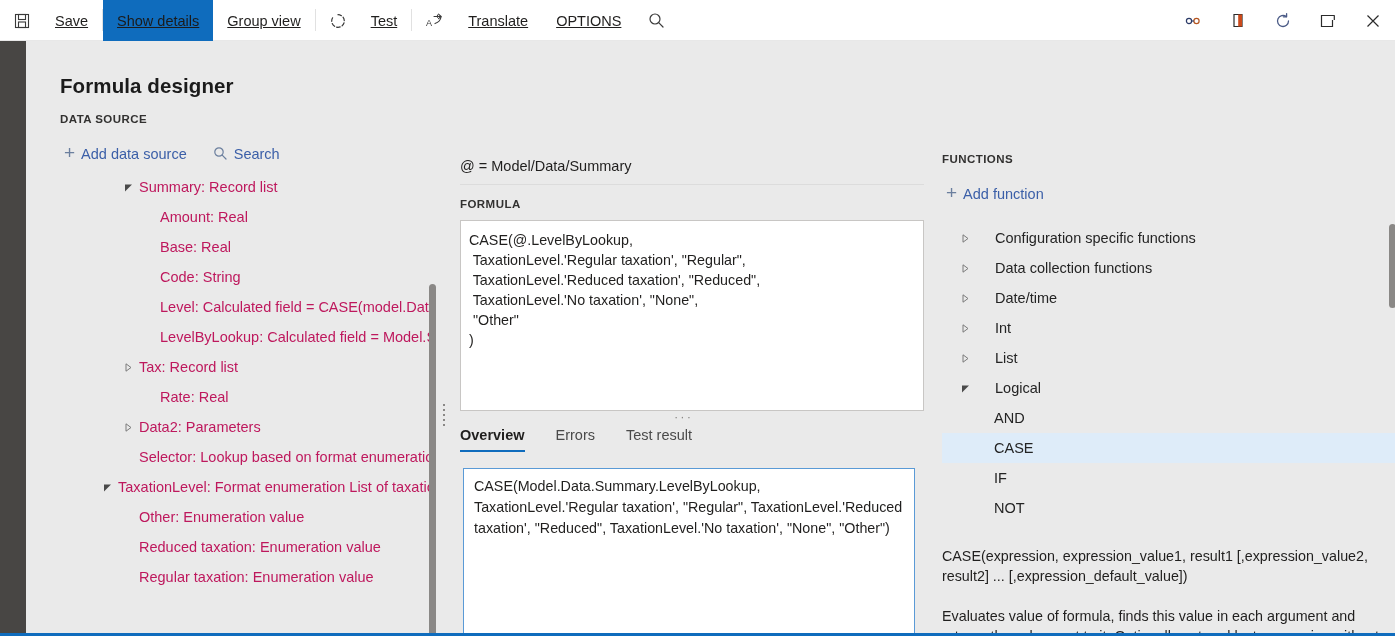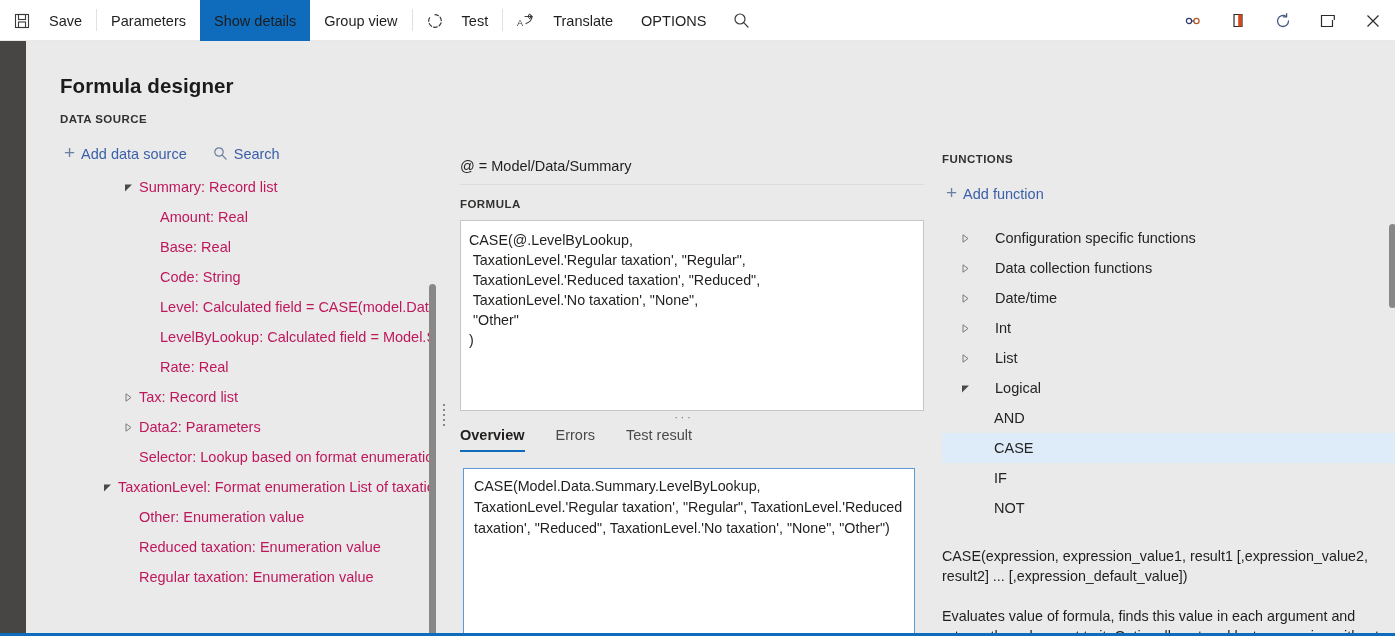--- a/index.html
+++ b/index.html
@@ -13,24 +13,25 @@
   }
 
   
   #topbar {
     position: absolute; left: 0; top: 0; width: 1395px; height: 41px;
     background: #ffffff;
     border-bottom: 1px solid #e8e8e8;
     display: flex; align-items: stretch;
   }
   .cmd {
-    display: flex; align-items: center; gap: 19px;
+    display: flex; align-items: center; gap: 25px;
     padding: 0 14px; height: 41px;
     font-size: 14.5px; color: #201f1e; cursor: default;
     white-space: nowrap;
+    text-decoration: underline;
   }
   .cmd.selected { background: #0f6cbd; color: #1b1b1b; }
   .cmd.iconbtn { padding: 0 13px; }
   .sep { width: 1px; background: #e1e1e1; margin: 9px 0; }
   .sysbtns { margin-left: auto; display: flex; align-items: stretch; }
   .sysbtn {
     width: 45px; height: 41px; display: flex; align-items: center; justify-content: center;
     cursor: default;
   }
   svg { display: block; }
@@ -183,23 +184,20 @@
         <rect x="1.5" y="1.5" width="13" height="13" fill="none" stroke="#3a3a3a" stroke-width="1.1"></rect>
         <rect x="4.5" y="1.5" width="7" height="5" fill="none" stroke="#3a3a3a" stroke-width="1.1"></rect>
         <rect x="4.5" y="9" width="7" height="5.5" fill="none" stroke="#3a3a3a" stroke-width="1.1"></rect>
       </svg>
     </span>
     <span>Save</span>
   </div>
 
   <div class="sep"></div>
 
-  <div class="cmd">
-    <span>Parameters</span>
-  </div>
 
   <div class="cmd selected">
     <span>Show details</span>
   </div>
 
   <div class="cmd">
     <span>Group view</span>
   </div>
 
   <div class="sep"></div>
@@ -326,32 +324,32 @@
         <span style="display: inline-block; flex: 0 0 auto; width: 90px;"></span>
         <span class="tw none"></span>
         <span>Level: Calculated field = CASE(model.Data.Su</span>
       </div>
       <div class="tnode">
         <span style="display: inline-block; flex: 0 0 auto; width: 90px;"></span>
         <span class="tw none"></span>
         <span>LevelByLookup: Calculated field = Model.Sel</span>
       </div>
       <div class="tnode">
+        <span style="display: inline-block; flex: 0 0 auto; width: 69px;"></span>
+        <span class="tw">
+          <svg width="9" height="9" viewBox="0 0 9 9">
+            <path d="M2 .8 7 4.5 2 8.2z" fill="none" stroke="#7a7a7a" stroke-width="1"></path>
+          </svg>
+        </span>
+        <span>Tax: Record list</span>
+      </div>
+      <div class="tnode">
         <span style="display: inline-block; flex: 0 0 auto; width: 90px;"></span>
         <span class="tw none"></span>
         <span>Rate: Real</span>
-      </div>
-      <div class="tnode">
-        <span style="display: inline-block; flex: 0 0 auto; width: 69px;"></span>
-        <span class="tw">
-          <svg width="9" height="9" viewBox="0 0 9 9">
-            <path d="M2 .8 7 4.5 2 8.2z" fill="none" stroke="#7a7a7a" stroke-width="1"></path>
-          </svg>
-        </span>
-        <span>Tax: Record list</span>
       </div>
       <div class="tnode">
         <span style="display: inline-block; flex: 0 0 auto; width: 69px;"></span>
         <span class="tw">
           <svg width="9" height="9" viewBox="0 0 9 9">
             <path d="M2 .8 7 4.5 2 8.2z" fill="none" stroke="#7a7a7a" stroke-width="1"></path>
           </svg>
         </span>
         <span>Data2: Parameters</span>
       </div>

